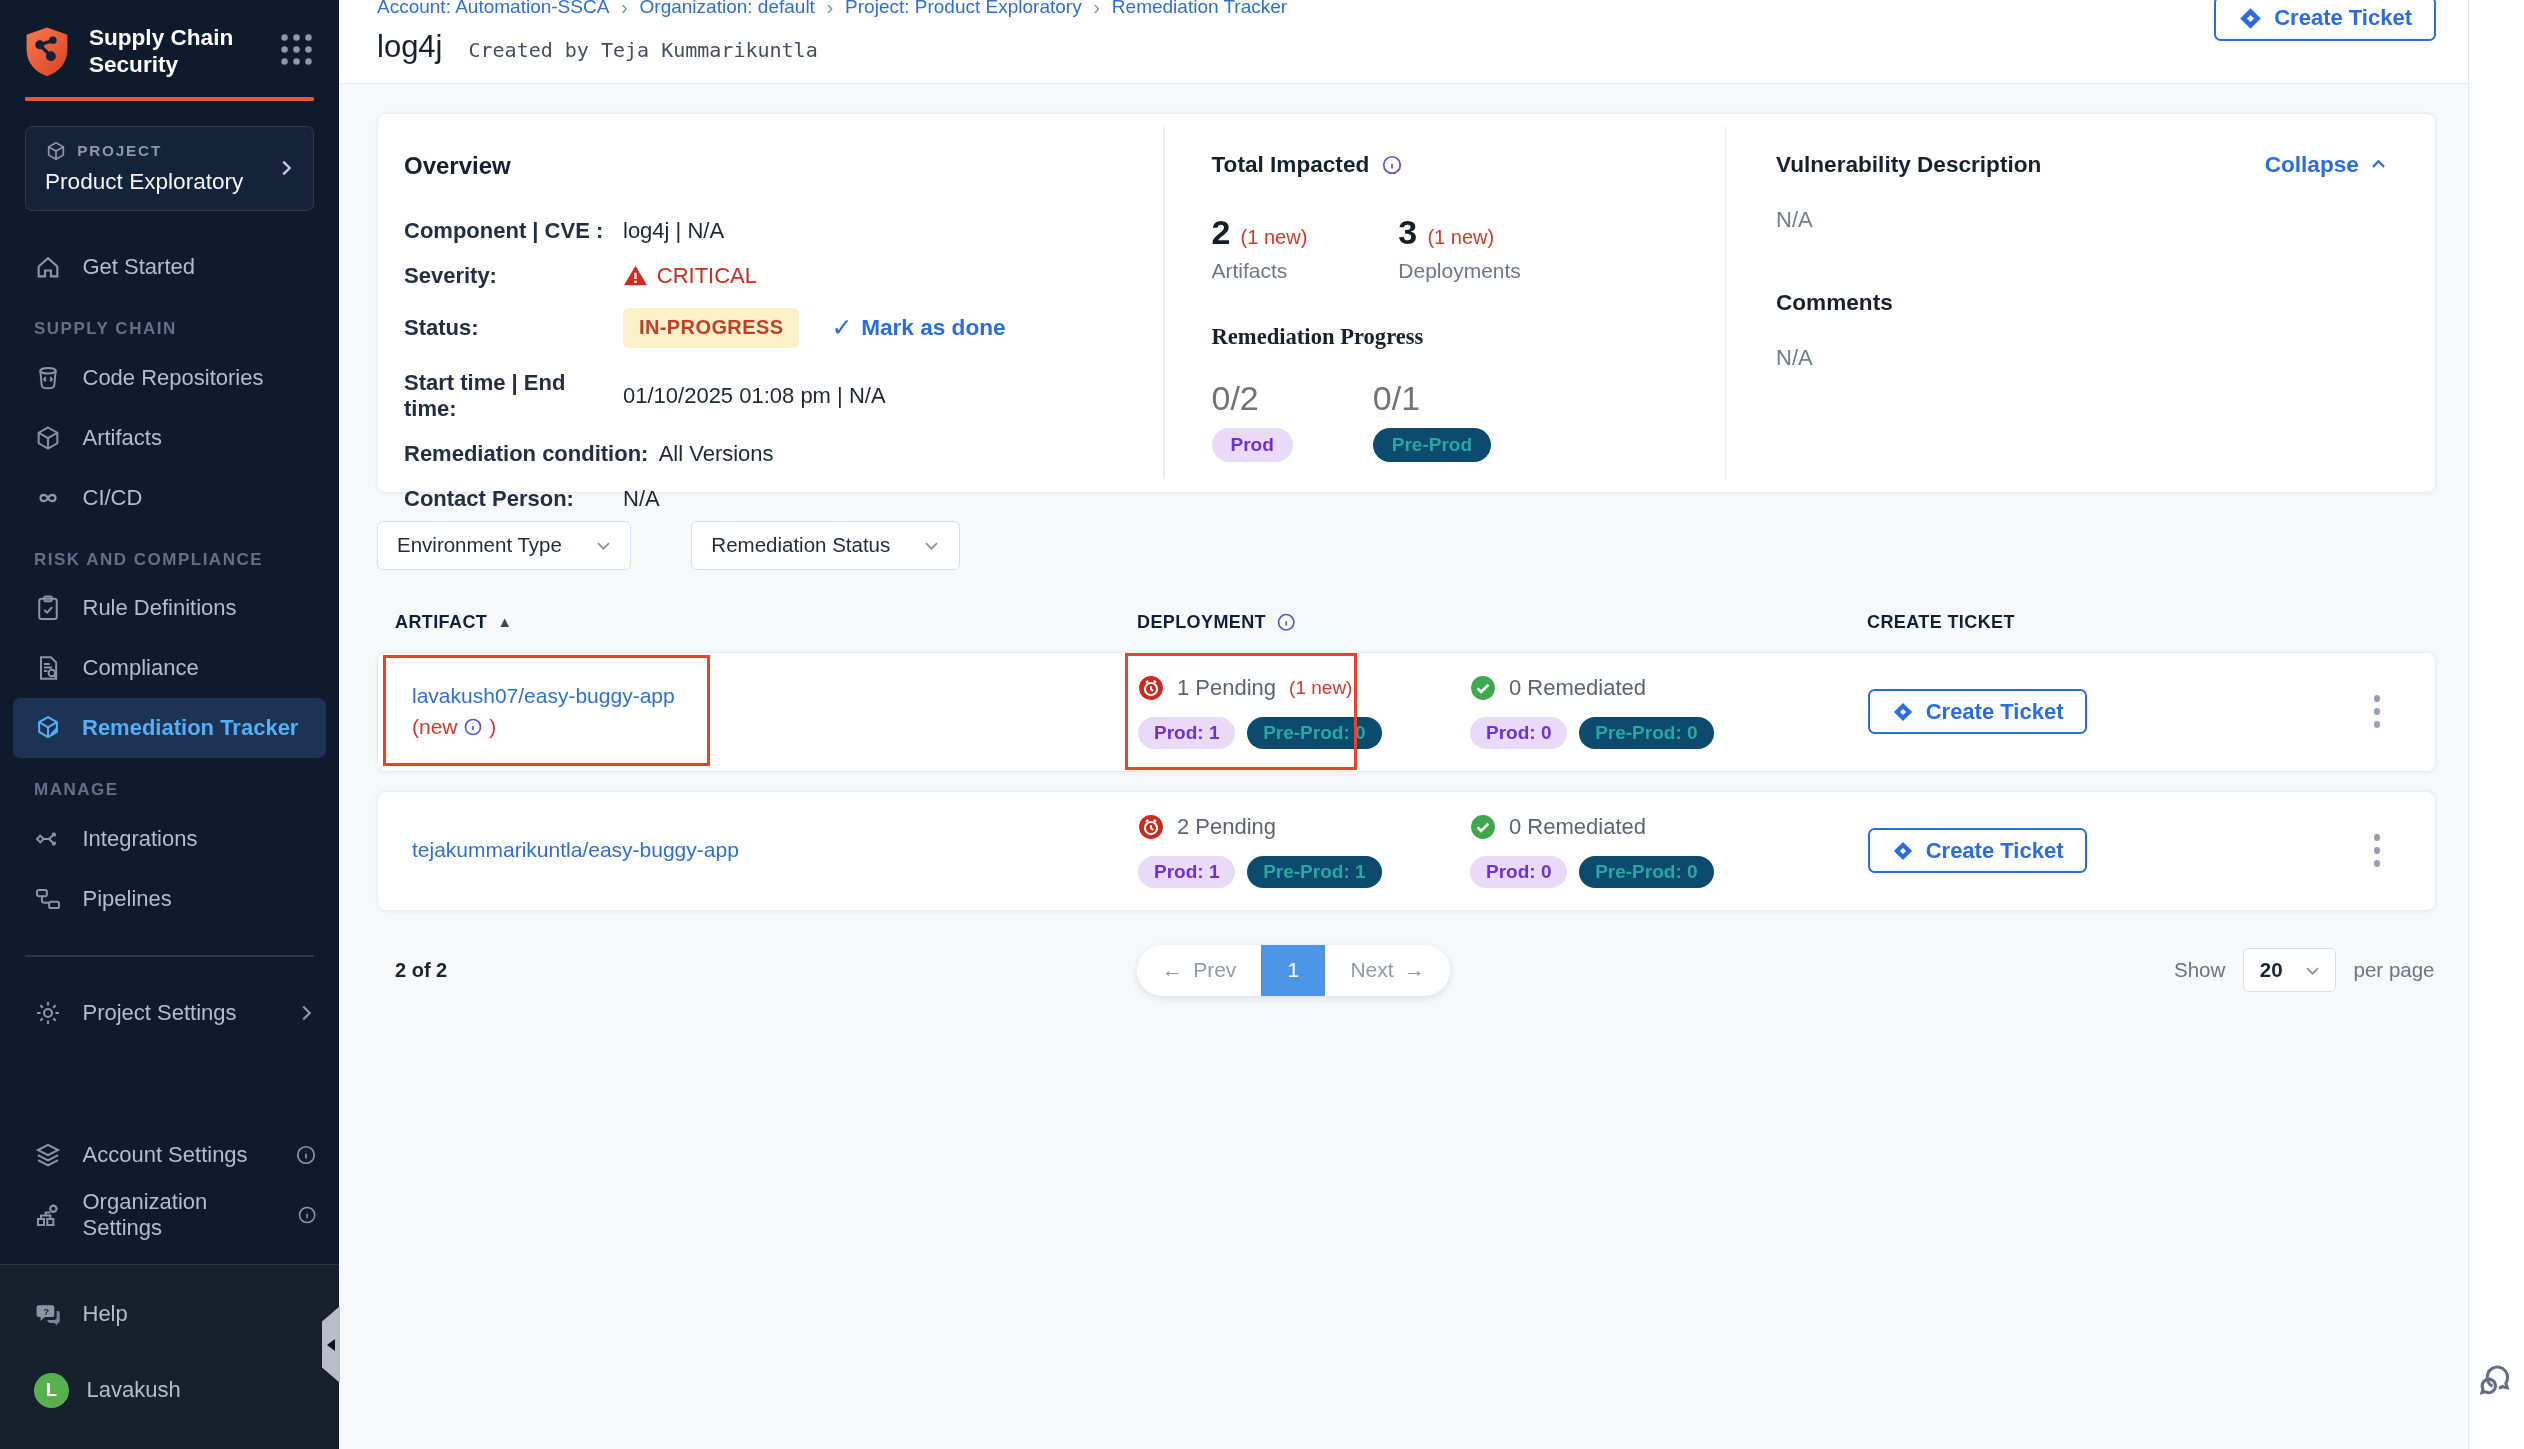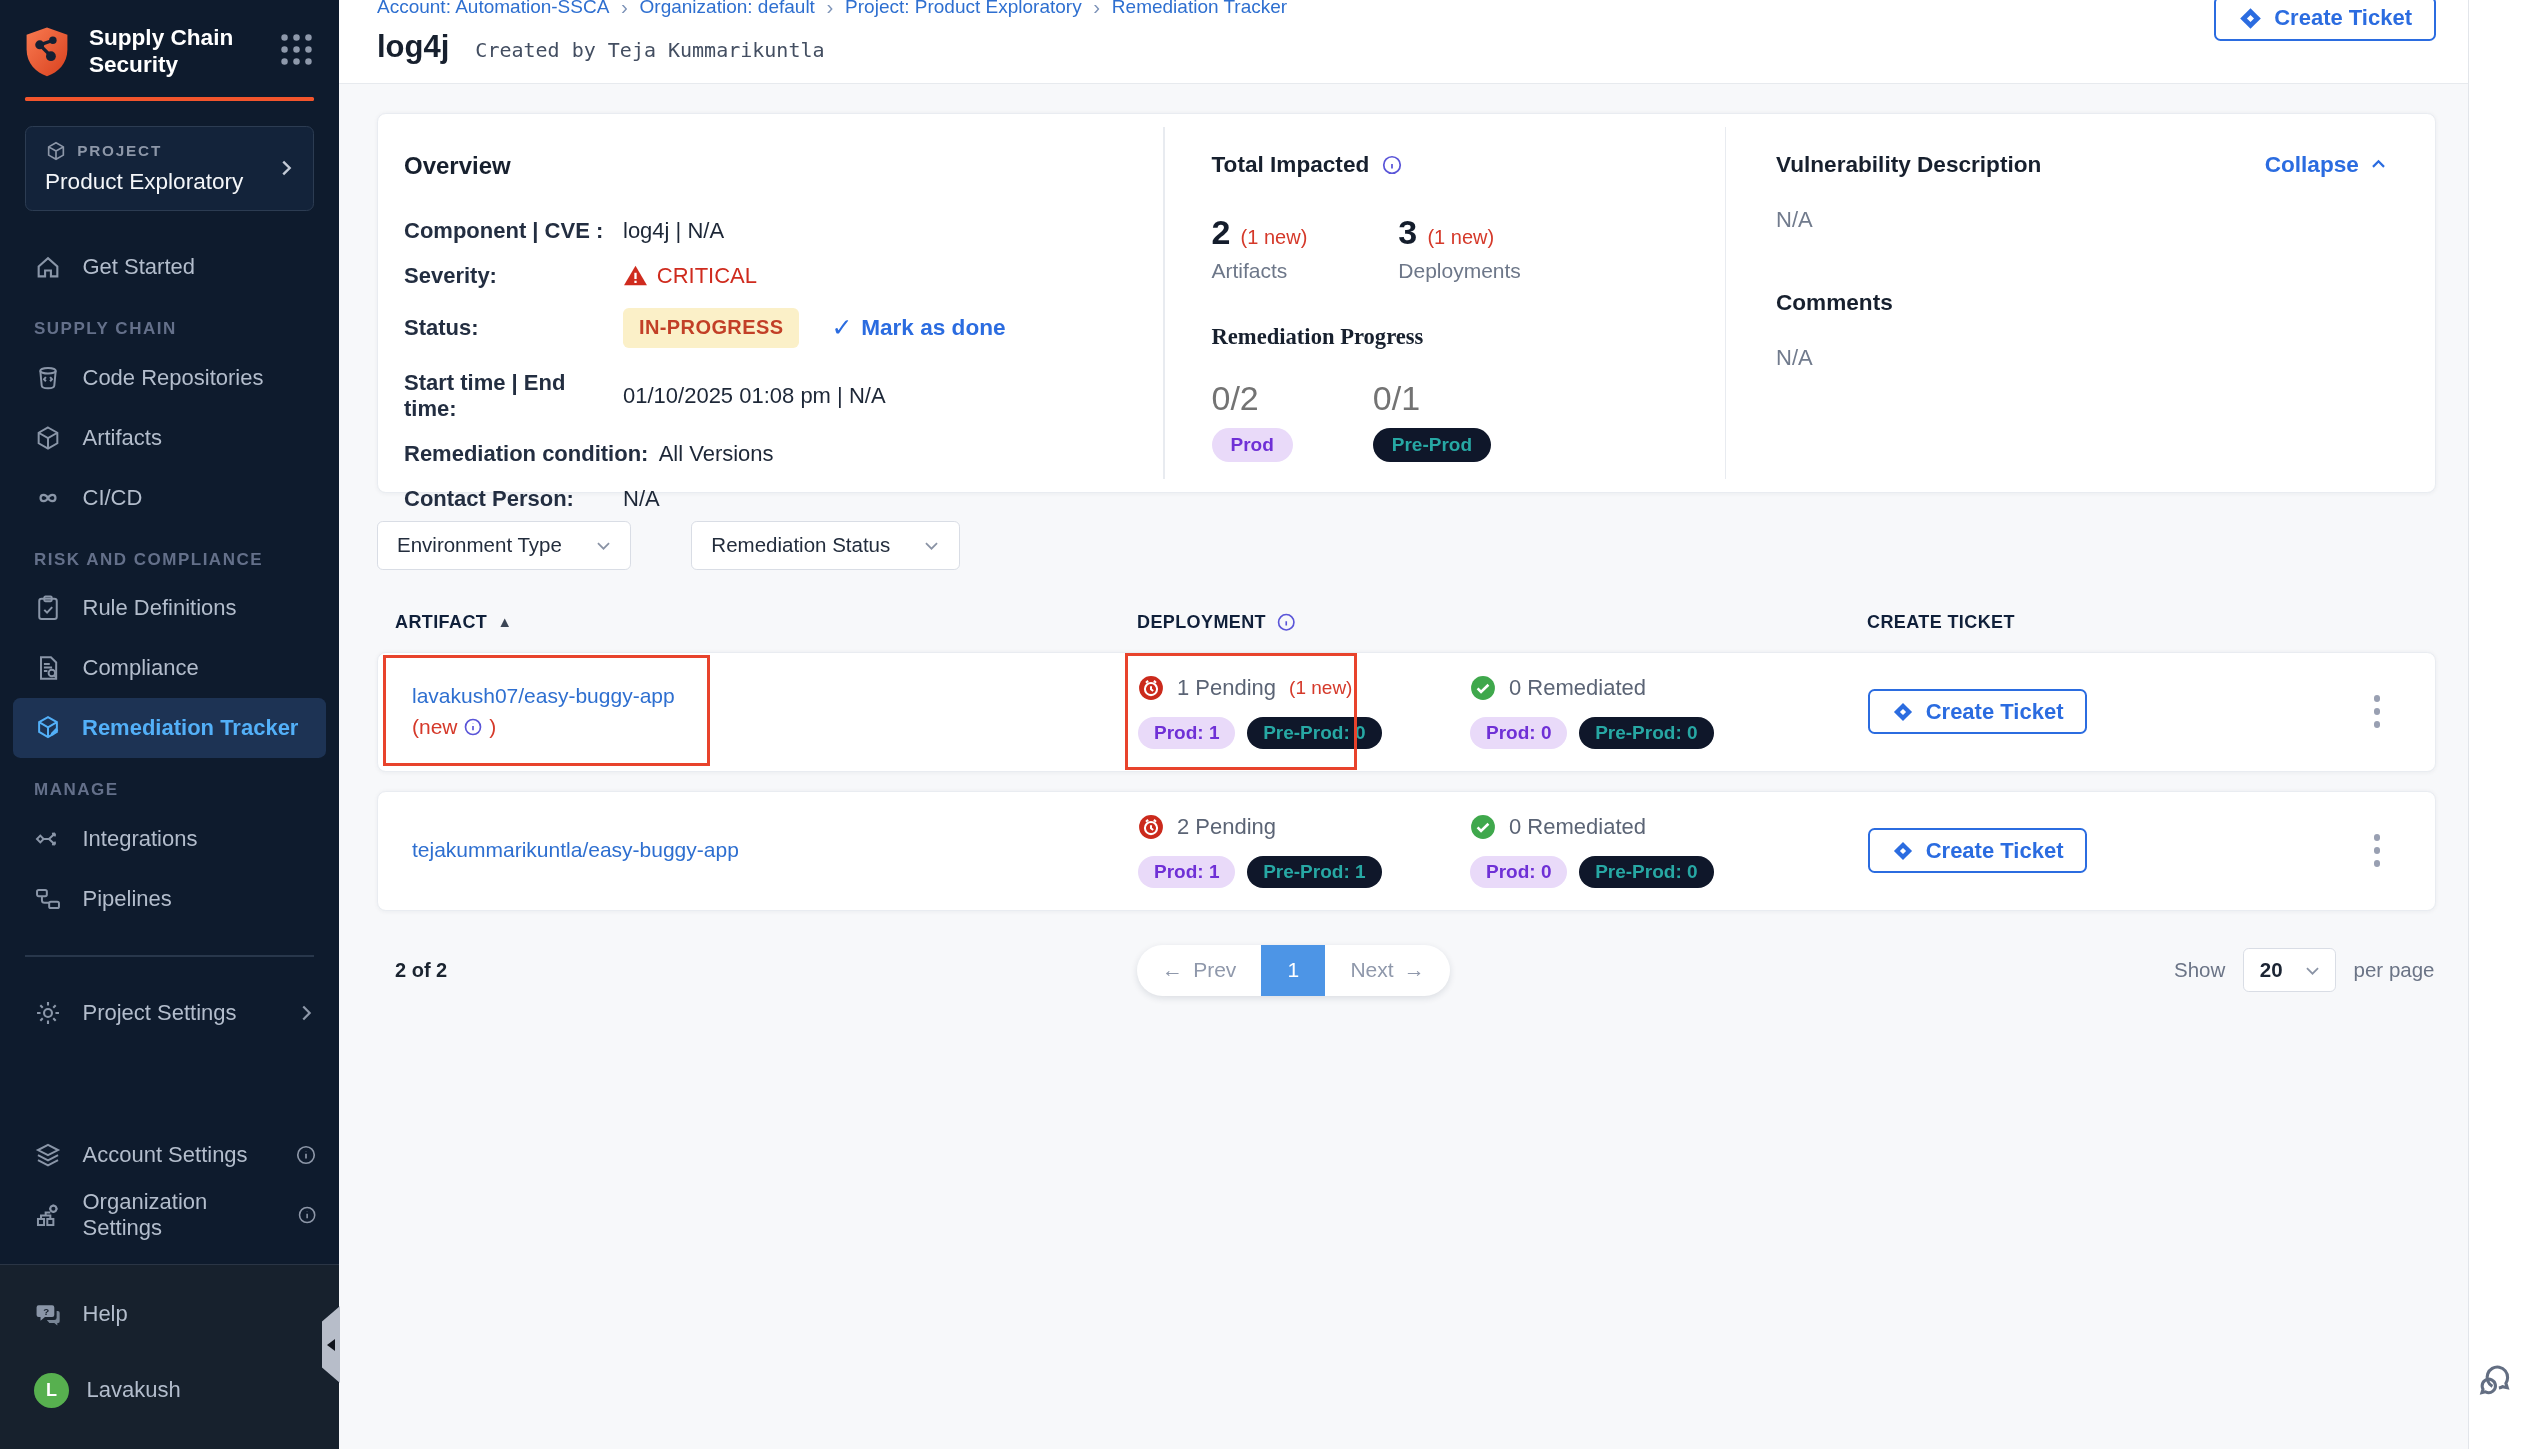--- a/index.html
+++ b/index.html
@@ -37,21 +37,21 @@
   .right-rail{position:absolute;right:0;top:0;width:56px;height:1449px;background:#ffffff;border-left:1.5px solid #e2e5ea;z-index:4;}
   .chat-fab{position:absolute;left:7.3px;bottom:48px;width:41px;height:41px;color:#636e82;cursor:pointer;}
 
   
   .main{position:absolute;left:339px;top:0;right:57px;bottom:0;background:#f7f8fa;display:flex;flex-direction:column;}
   .page-header{background:#fff;border-bottom:1.5px solid #e7eaee;padding:0 32px 17.5px 38px;position:relative;flex:0 0 auto;}
   .breadcrumb{display:flex;align-items:center;gap:11.7px;font-size:19px;margin-top:-5.1px;white-space:nowrap;}
   .breadcrumb .crumb{color:#2e6fd0;cursor:pointer;}
   .breadcrumb .sep{color:#7d93b8;font-size:20.5px;}
   .title-row{display:flex;align-items:baseline;gap:26px;margin-top:10.2px;}
-  .page-title{font-size:31px;font-weight:700;color:#17202e;}
+  .page-title{font-size:31px;font-weight:400;color:#17202e;}
   .created-by{font-family:"DejaVu Sans Mono",monospace;font-size:20px;color:#434e61;}
   .btn-blue{display:inline-flex;align-items:center;gap:11.7px;background:#fff;border:2.2px solid #2b6ce0;border-radius:6.6px;color:#2b6ce0;font-weight:700;font-size:22px;padding:0 22px;height:45px;cursor:pointer;font-family:inherit;}
   .hdr-create{position:absolute;right:32px;top:-4.4px;}
 
   .content{padding:29px 32px 0 38px;flex:1;}
 
   
   .card{background:#fff;border:0.7px solid #e9ecf1;border-radius:8.8px;box-shadow:0 0.7px 4.4px rgba(20,30,60,.05);}
   .overview-card{display:flex;height:378px;}
   .ov-col1{width:785px;padding:38px 29px 0 26px;box-sizing:border-box;}
@@ -73,21 +73,21 @@
   .stat-row{display:flex;gap:91px;margin-top:35px;}
   .stat-num-line{display:flex;align-items:baseline;gap:10.2px;}
   .stat-num{font-size:34px;font-weight:700;color:#141d2c;}
   .stat-new{font-size:20px;color:#d5392a;font-weight:500;}
   .stat-label{font-size:21px;color:#6d7789;margin-top:7.3px;}
   .prog-heading{margin-top:41px;font-family:Liberation Serif, serif;}
   .prog-row{display:flex;gap:80px;margin-top:29px;}
   .prog-val{font-size:34px;font-weight:400;color:#737373;text-align:left;}
   .pill{display:inline-block;border-radius:730px;font-size:19px;font-weight:700;padding:5.8px 19px;margin-top:10.2px;}
   .pill-prod{background:#e9daf9;color:#6f30d6;}
-  .pill-preprod{background:#0f172a;color:#27a8a4;}
+  .pill-preprod{background:#0c4a6e;color:#27a8a4;}
   .collapse-link{position:absolute;right:47px;top:38px;display:flex;align-items:center;gap:10.2px;color:#2b6ce0;font-weight:700;font-size:22.6px;cursor:pointer;}
   .collapse-link svg{width:19px;height:19px;}
   .na-text{font-size:22px;color:#717b8d;margin-top:29px;}
   .comments-head{margin-top:57px;}
 
   
   .filters{display:flex;gap:60px;margin-top:28px;}
   .select{display:flex;align-items:center;gap:32px;background:#fff;border:1.5px solid #d9dde5;border-radius:5.8px;height:47px;padding:0 17.5px 0 19px;font-size:20.5px;color:#232d3d;cursor:pointer;}
   .select .chev{width:19px;height:19px;color:#8a93a5;}
   .select-sm{height:42px;gap:20.5px;padding:0 13px 0 16px;font-weight:700;color:#1c2534;}

